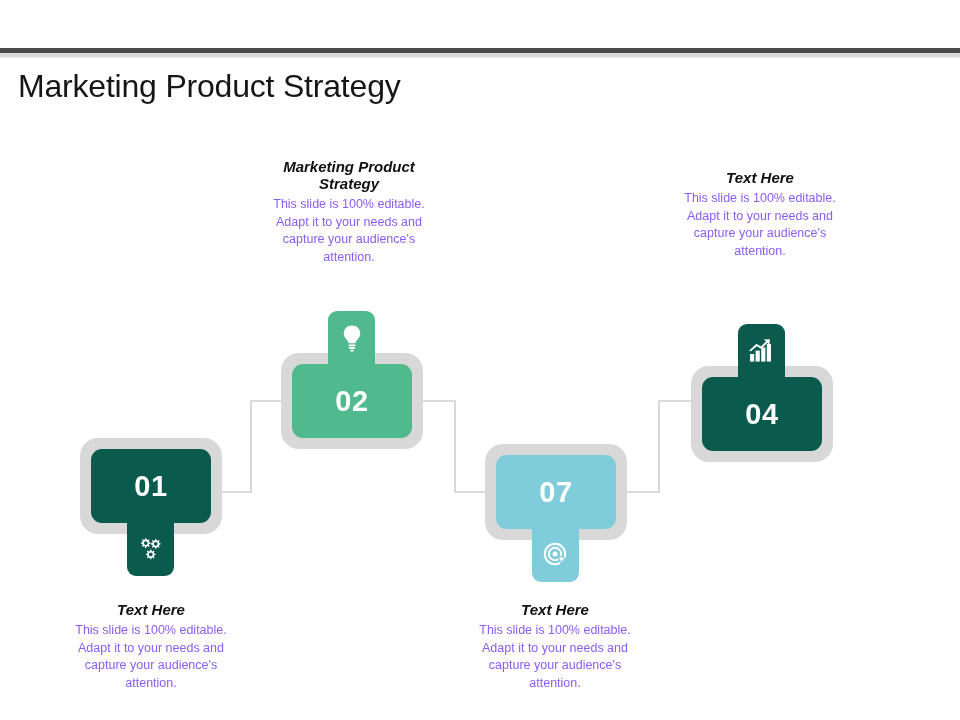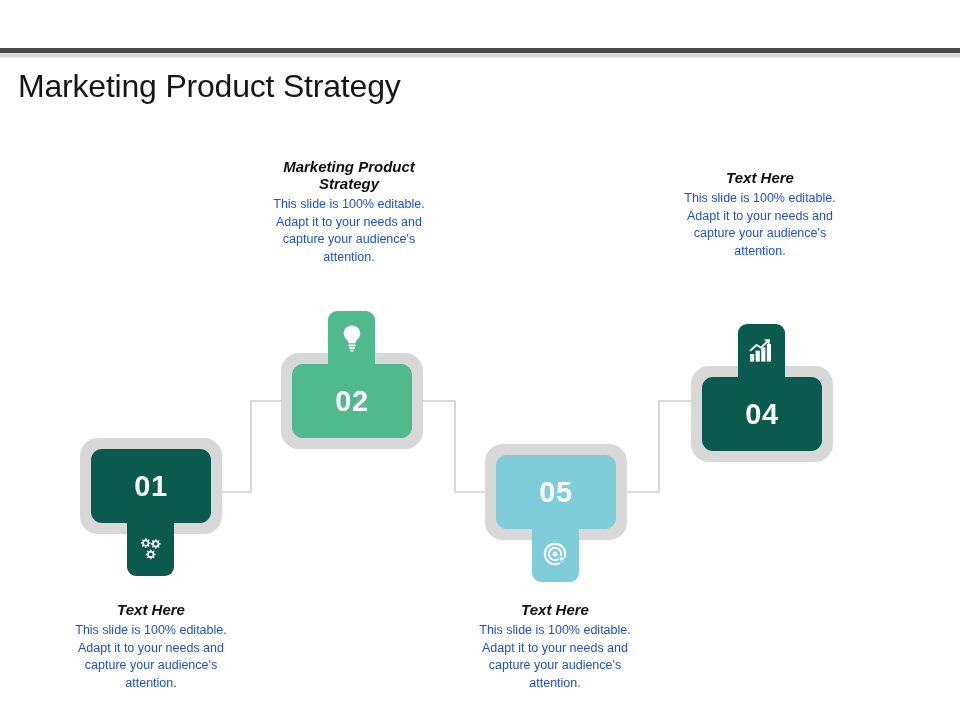--- a/index.html
+++ b/index.html
@@ -63,21 +63,21 @@
     font-size: 15px;
     font-weight: bold;
     font-style: italic;
     color: #101010;
     line-height: 17px;
     margin: 0 0 4px 0;
   }
   .tb-body {
     font-size: 12.5px;
     font-weight: 400;
-    color: #1d4ed8;
+    color: #8b5cf6;
     line-height: 17.5px;
     margin: 0;
   }
 
   
   .connectors {
     position: absolute;
     left: 0; top: 0;
     width: 960px; height: 720px;
     pointer-events: none;
@@ -206,21 +206,21 @@
         <rect x="7.4" y="20.4" width="7.2" height="1.9" rx="0.9"></rect>
         <rect x="7.9" y="23.1" width="6.2" height="1.9" rx="0.9"></rect>
         <rect x="9.2" y="25.8" width="3.6" height="1.8" rx="0.9"></rect>
       </svg>
     </div>
   </div>
 
   <div class="node" style="left:485px; top:396px;">
     <div class="node-frame"></div>
     <div class="node-card" style="background:#7FCCDB;">
-      <span class="node-num">05</span>
+      <span class="node-num">07</span>
     </div>
     <div class="icon-tab below" style="background:#7FCCDB;">
       <svg width="26" height="26" viewBox="0 0 26 26" fill="none">
         <circle cx="12" cy="12" r="10.2" stroke="#ffffff" stroke-width="1.9"></circle>
         <circle cx="12" cy="12" r="6.2" stroke="#ffffff" stroke-width="1.9"></circle>
         <circle cx="12" cy="12" r="2.5" fill="#ffffff"></circle>
         <path d="M15.0 13.2 L23.4 17.0 L19.6 18.4 L18.3 22.3 Z" fill="#ffffff" stroke="#7FCCDB" stroke-width="1.2" stroke-linejoin="round"></path>
       </svg>
     </div>
   </div>

